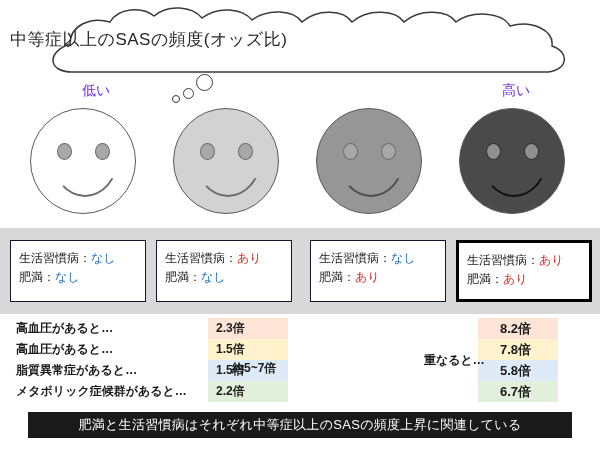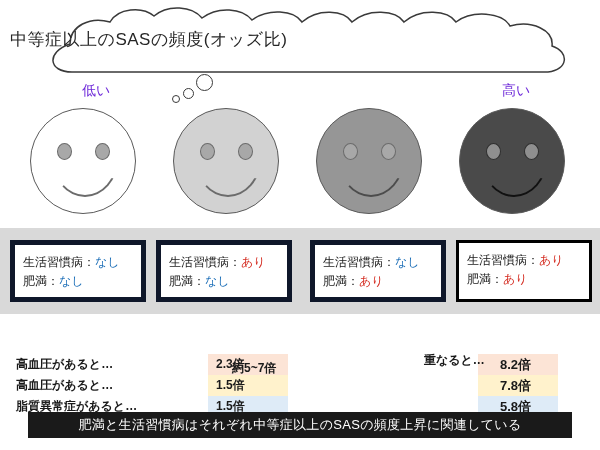--- a/index.html
+++ b/index.html
@@ -108,21 +108,21 @@
     width: 600px;
     height: 86px;
     background: #d9d9d9;
   }
   .cond {
     position: absolute;
     top: 240px;
     width: 136px;
     height: 62px;
     background: #ffffff;
-    border: 5px solid #0f172a;
+    border: 1px solid #0f172a;
     box-sizing: border-box;
     padding: 8px 0 0 8px;
     font-size: 12px;
     line-height: 19px;
     color: #1a1a1a;
   }
   .cond.c1 { left: 10px;  }
   .cond.c2 { left: 156px; }
   .cond.c3 { left: 310px; }
   .cond.c4 {
@@ -133,21 +133,20 @@
   .cond .val-no  { color: #1d6fb8; }
   .cond .val-yes { color: #d42a1f; }
 
   
   .risk-table {
     position: absolute;
     left: 0;
     top: 318px;
     width: 564px;
     height: 84px;
-    margin-top: 36px;
   }
   .risk-row {
     position: relative;
     height: 21px;
   }
   .risk-row .rlabel {
     position: absolute;
     left: 16px;
     top: 2px;
     font-size: 12px;
@@ -323,20 +322,25 @@
     <div class="risk-row">
       <span class="rlabel">高血圧があると…</span>
       <span class="rval-mid">1.5倍</span>
       <span class="rval-right">7.8倍</span>
     </div>
     <div class="risk-row">
       <span class="rlabel">脂質異常症があると…</span>
       <span class="rval-mid">1.5倍</span>
       <span class="rval-right">5.8倍</span>
     </div>
+    <div class="risk-row">
+      <span class="rlabel">メタボリック症候群があると…</span>
+      <span class="rval-mid">2.2倍</span>
+      <span class="rval-right">6.7倍</span>
+    </div>
   </div>
 
   <div class="obesity-val">約5~7倍</div>
   <div class="combine-note">重なると…</div>
 
   <div class="footer">肥満と生活習慣病はそれぞれ中等症以上のSASの頻度上昇に関連している</div>
 
 </div>
 
 </body></html>

